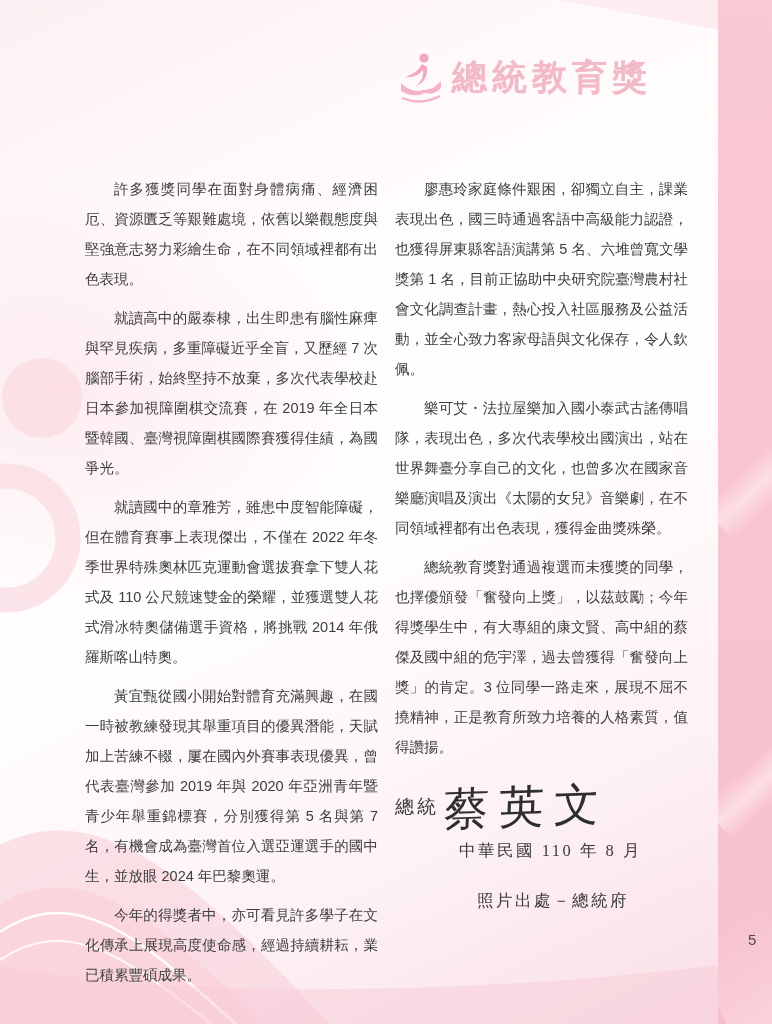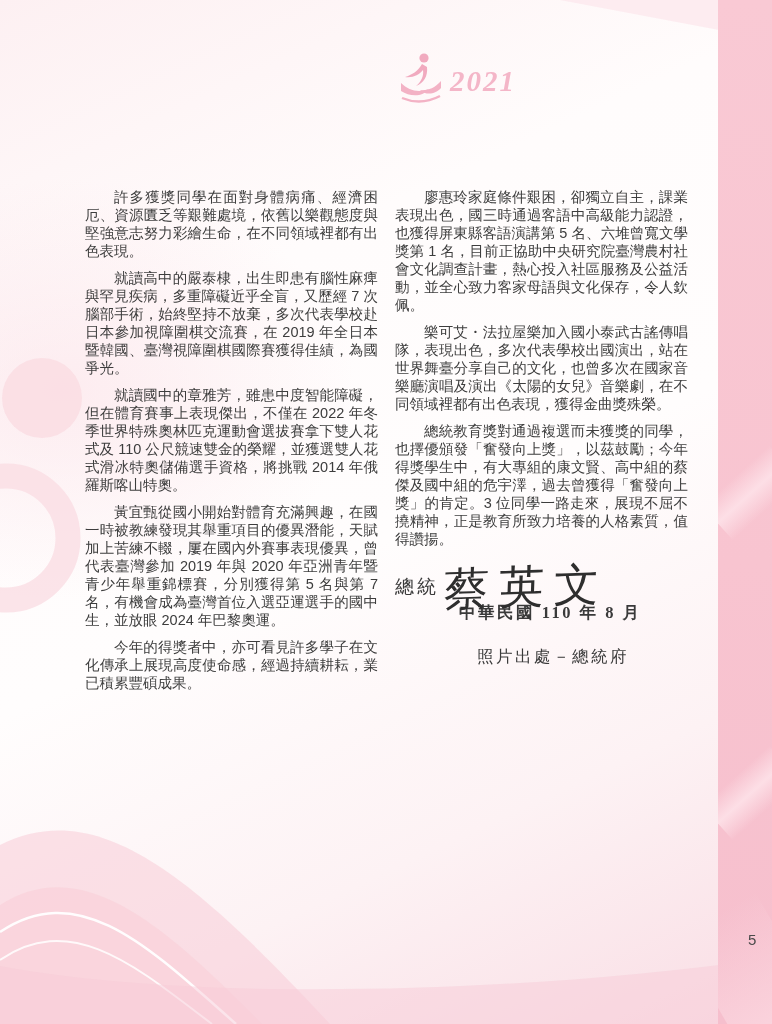--- a/index.html
+++ b/index.html
@@ -43,22 +43,22 @@
     text-shadow:0 0 1px rgba(242,185,200,.6);
     white-space:nowrap;
   }
   .logo-year{
     font-family:"Liberation Serif","DejaVu Serif",serif;
     font-style:italic;font-weight:700;font-size:29px;line-height:62px;
     color:#f4b6c8;letter-spacing:2px;margin-left:-2px;
   }
   
   .col{
-    position:absolute;top:188px;width:293px;
-    font-size:14.5px;line-height:18px;color:#3d3d3d;
+    position:absolute;top:174px;width:293px;
+    font-size:14.5px;line-height:30px;color:#3d3d3d;
     text-align:justify;
   }
   .col-left{left:85px;}
   .col-right{left:395px;}
   .col p{margin:0 0 9px 0;text-indent:2em;}
   
   .signature{margin-top:30px;text-indent:0;}
   .sig-row{display:flex;align-items:center;gap:5px;}
   .sig-label{
     font-family:"Liberation Serif","DejaVu Serif",serif;
@@ -67,22 +67,22 @@
   .sig-name{
     font-family:"Liberation Serif","DejaVu Serif",serif;
     font-size:45px;letter-spacing:10px;color:#2e2e2e;
     transform:rotate(-2deg) skewX(-4deg);
     font-weight:400;white-space:nowrap;
   }
   .sig-date,.sig-credit{
     font-family:"Liberation Serif","DejaVu Serif",serif;
     font-size:16.5px;letter-spacing:2.5px;color:#3a3a3a;
   }
-  .sig-date{margin-top:8px;padding-left:64px;font-weight:bold;}
-  .sig-credit{margin-top:26px;padding-left:82px;}
+  .sig-date{margin-top:14px;padding-left:64px;}
+  .sig-credit{margin-top:20px;padding-left:82px;}
   
   .page-number{
     position:absolute;left:748px;top:931px;
     font-size:15px;color:#4a4a4a;
   }
 </style>
 </head>
 <body>
 
 <div class="page">
@@ -105,21 +105,21 @@
   </div>
 
   <div class="logo">
     <svg class="logo-icon" viewBox="0 0 46 56" xmlns="http://www.w3.org/2000/svg">
       <circle cx="26" cy="8" r="4.6" fill="#f1aabf"></circle>
       <path d="M24,14 C20,21 14,25 7,27 C15,28 21,25 25,20 C26,26 23,32 18,36 C26,33 30,26 29,17 Z" fill="#f1aabf"></path>
       <path d="M3,33 C11,41 21,43 31,39 C25,47 12,47 3,41 Z" fill="#f3b2c5"></path>
       <path d="M43,31 C36,39 28,41 22,40 C28,46 38,44 43,38 Z" fill="#f3b2c5"></path>
       <path d="M4,48 Q23,56 42,46" stroke="#f3b2c5" stroke-width="2.4" fill="none"></path>
     </svg>
-    <span class="logo-year">2021</span>
+    <span class="logo-title">總統教育獎</span>
   </div>
 
   <div class="col col-left">
     <p>許多獲獎同學在面對身體病痛、經濟困厄、資源匱乏等艱難處境，依舊以樂觀態度與堅強意志努力彩繪生命，在不同領域裡都有出色表現。</p>
     <p>就讀高中的嚴泰棣，出生即患有腦性麻痺與罕見疾病，多重障礙近乎全盲，又歷經 7 次腦部手術，始終堅持不放棄，多次代表學校赴日本參加視障圍棋交流賽，在 2019 年全日本暨韓國、臺灣視障圍棋國際賽獲得佳績，為國爭光。</p>
     <p>就讀國中的章雅芳，雖患中度智能障礙，但在體育賽事上表現傑出，不僅在 2022 年冬季世界特殊奧林匹克運動會選拔賽拿下雙人花式及 110 公尺競速雙金的榮耀，並獲選雙人花式滑冰特奧儲備選手資格，將挑戰 2014 年俄羅斯喀山特奧。</p>
     <p>黃宜甄從國小開始對體育充滿興趣，在國一時被教練發現其舉重項目的優異潛能，天賦加上苦練不輟，屢在國內外賽事表現優異，曾代表臺灣參加 2019 年與 2020 年亞洲青年暨青少年舉重錦標賽，分別獲得第 5 名與第 7 名，有機會成為臺灣首位入選亞運選手的國中生，並放眼 2024 年巴黎奧運。</p>
     <p>今年的得獎者中，亦可看見許多學子在文化傳承上展現高度使命感，經過持續耕耘，業已積累豐碩成果。</p>
   </div>
 

